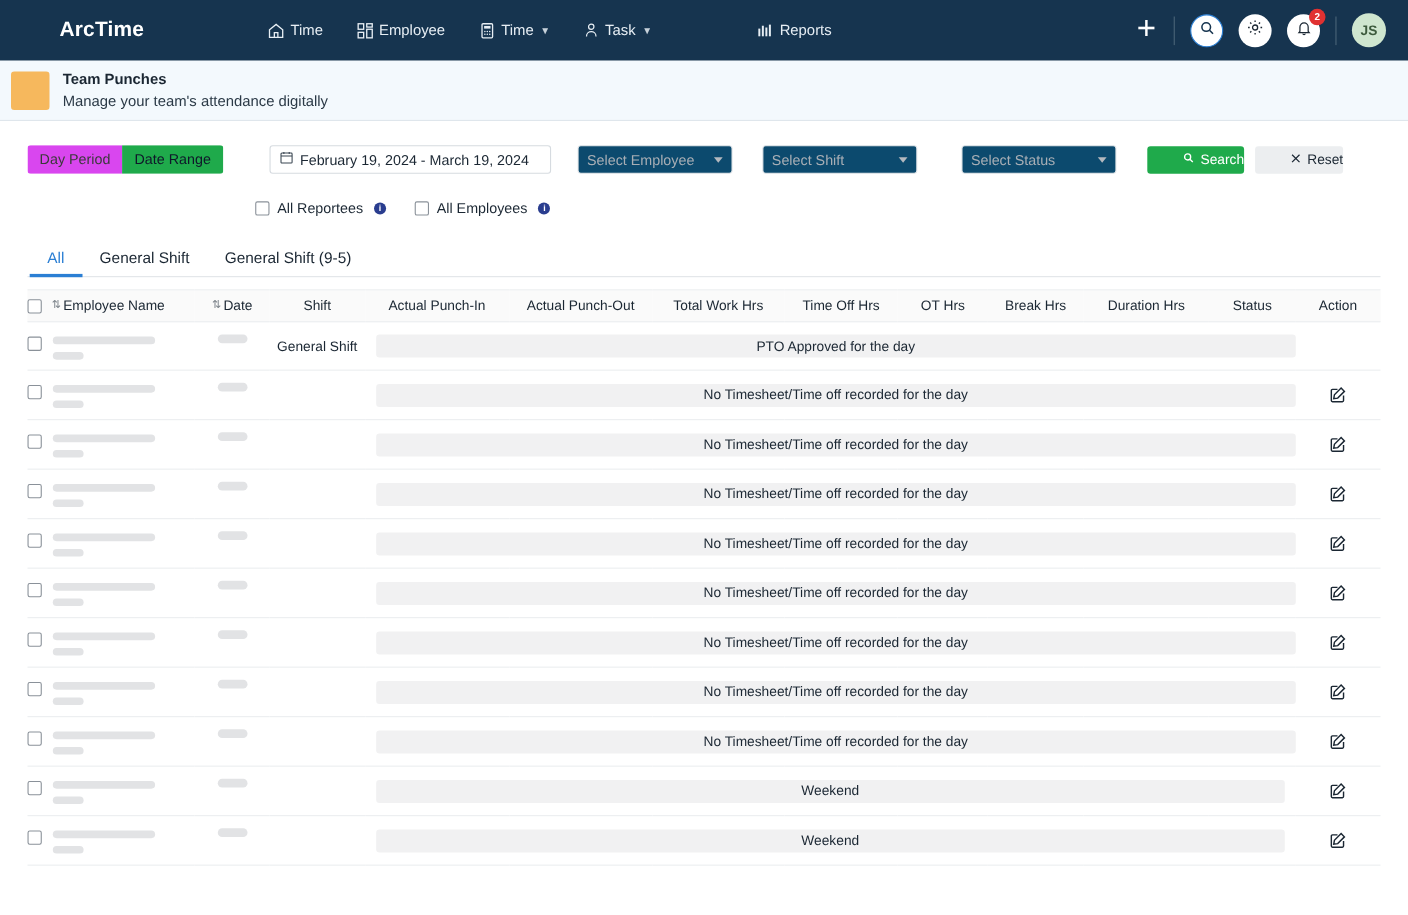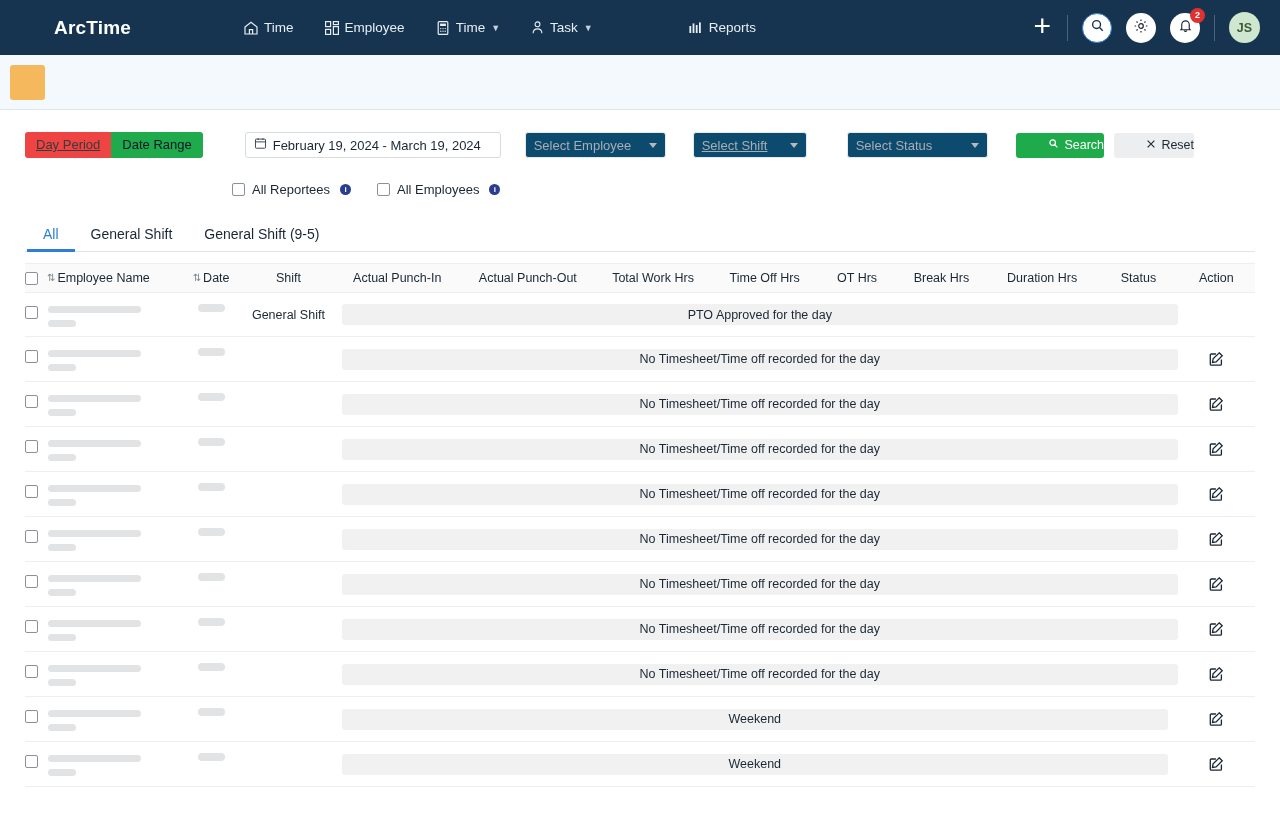--- a/index.html
+++ b/index.html
@@ -139,21 +139,21 @@
   .toggle-group {
     display: flex;
     border-radius: 3px;
     overflow: hidden;
     font-size: 13px;
   }
   .toggle-opt {
     padding: 5px 11px 6px;
     cursor: pointer;
   }
-  .toggle-opt.off { background: #ef4444; color: #3a3a3a; text-decoration: underline; }
+  .toggle-opt.off { background: #d946ef; color: #3a3a3a; }
   .toggle-opt.on  { background: #1faa4b; color: #0f172a; }
 
   .daterange {
     margin-left: 42px;
     width: 256px;
     height: 26px;
     border: 1px solid #d6dbe0;
     border-radius: 3px;
     background: #fff;
     display: flex;
@@ -178,21 +178,21 @@
     color: #a8aeb5;
     cursor: pointer;
   }
   .sel .arrow {
     width: 0; height: 0;
     border-left: 4px solid transparent;
     border-right: 4px solid transparent;
     border-top: 5px solid #b4b9bf;
   }
   #sel-employee { margin-left: 24px; width: 141px; }
-  #sel-shift    { margin-left: 27px; width: 114px; text-decoration: underline; }
+  #sel-shift    { margin-left: 27px; width: 141px; }
   #sel-status   { margin-left: 40px; width: 141px; }
 
   .btn {
     height: 25px;
     border-radius: 3px;
     font-size: 12.5px;
     display: inline-flex;
     align-items: center;
     justify-content: center;
     gap: 5px;
@@ -436,20 +436,24 @@
       </span>
       <span class="badge">2</span>
     </div>
     <div class="vdiv"></div>
     <div class="avatar">JS</div>
   </div>
 </div>
 
 <div class="page-band">
   <div class="band-swatch"></div>
+  <div>
+    <div class="band-title">Team Punches</div>
+    <div class="band-sub">Manage your team's attendance digitally</div>
+  </div>
 </div>
 
 <div class="content">
 
   <div class="filters">
     <div class="toggle-group">
       <div class="toggle-opt off">Day Period</div>
       <div class="toggle-opt on">Date Range</div>
     </div>
 

